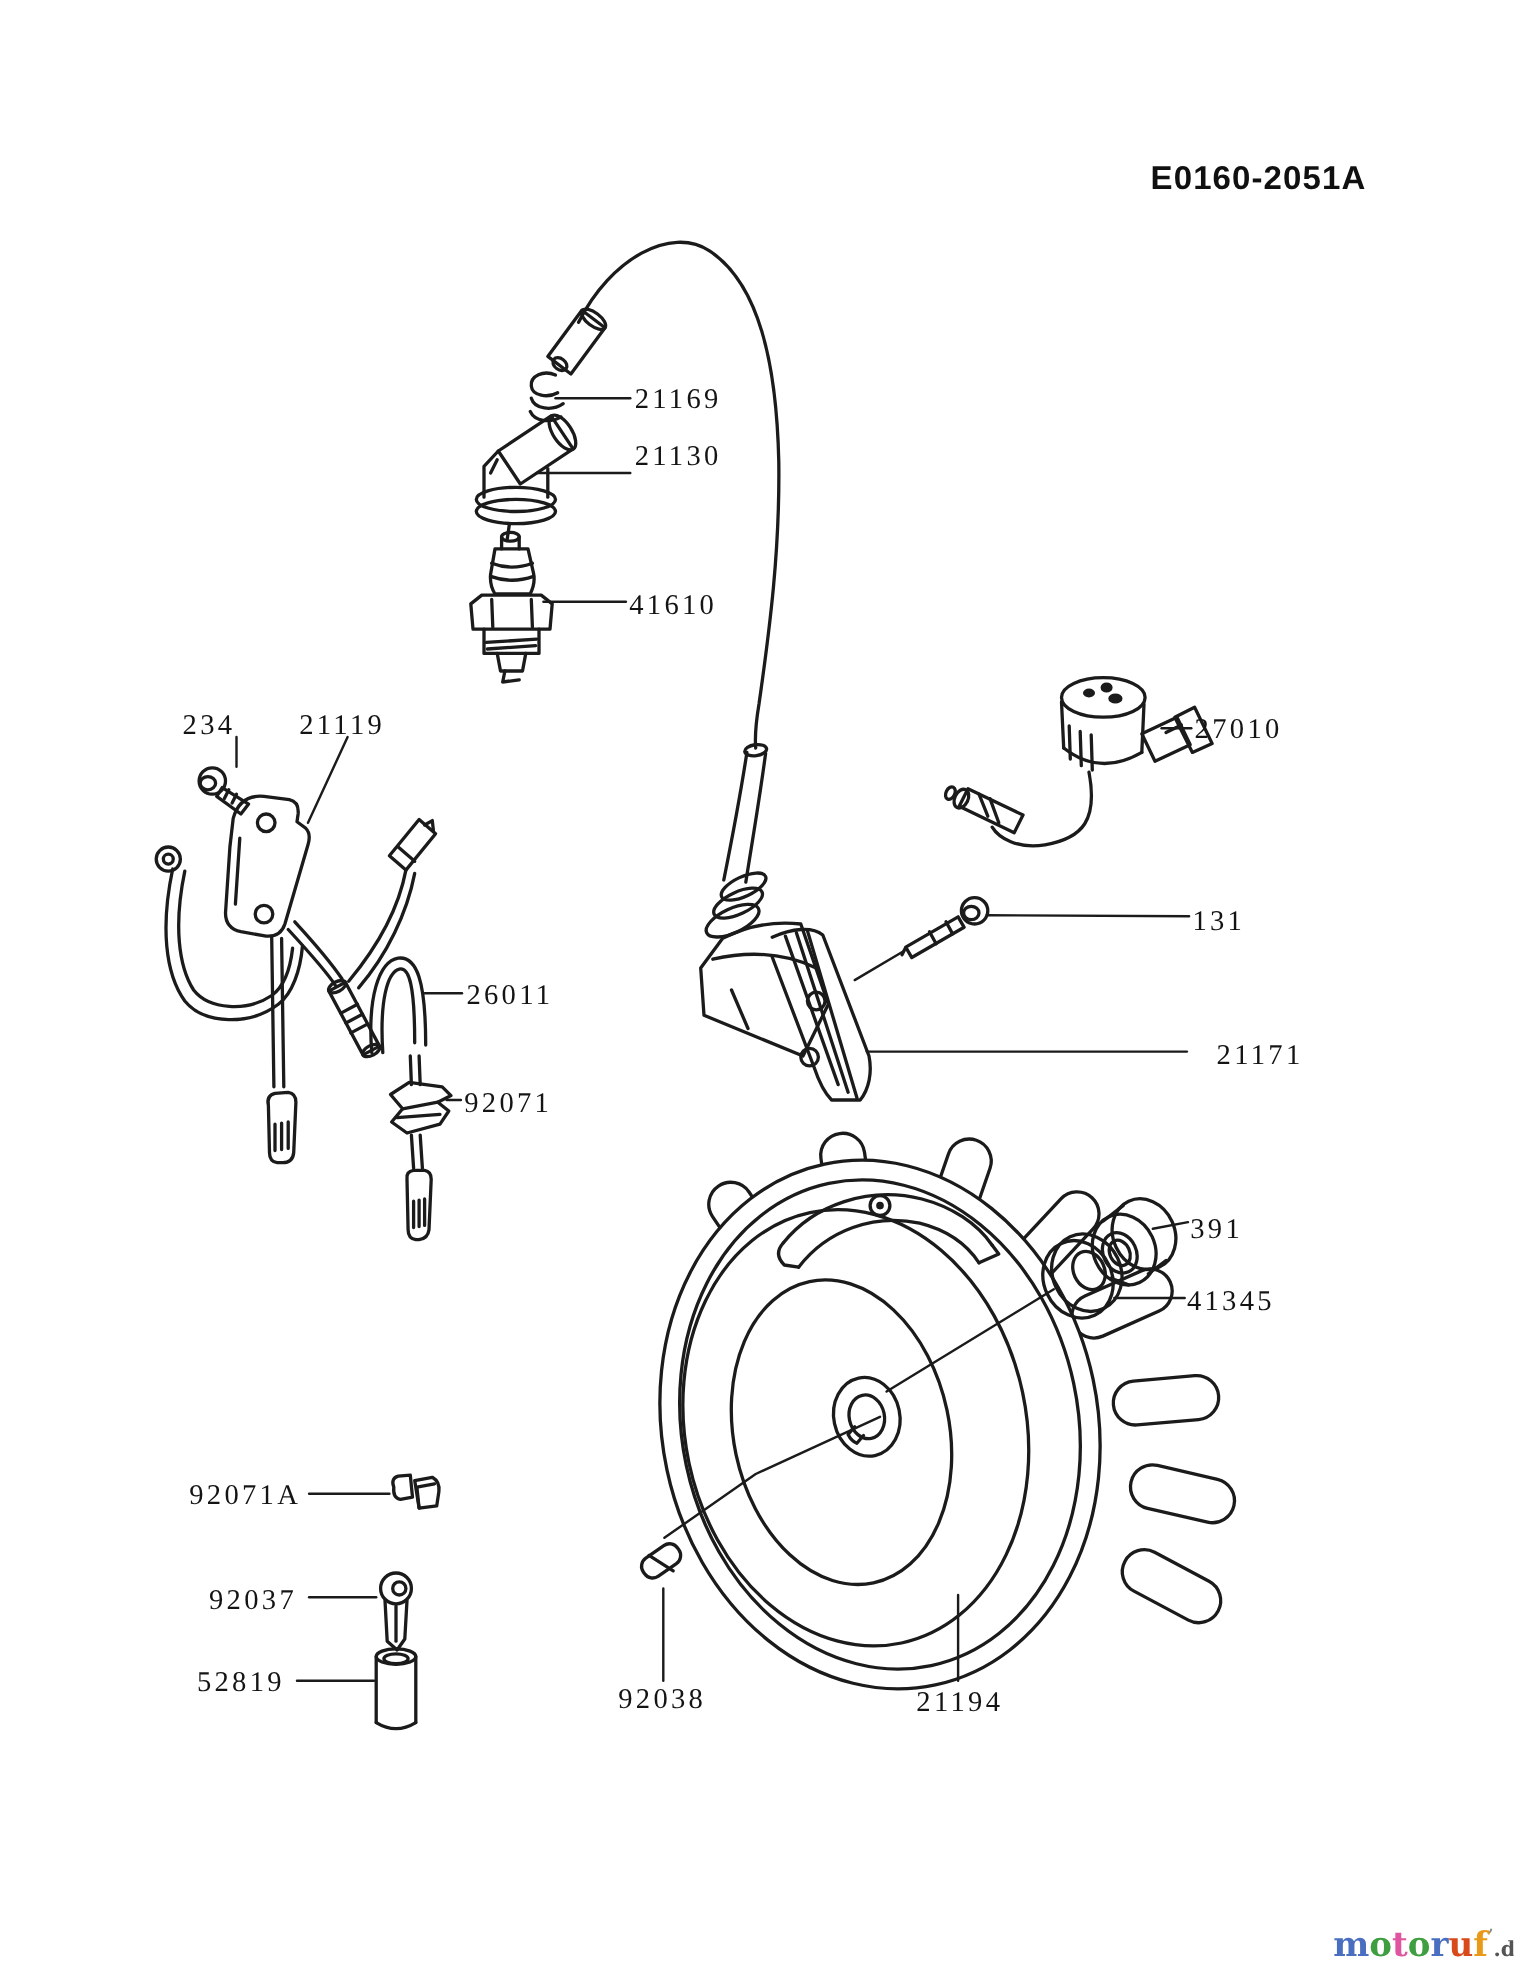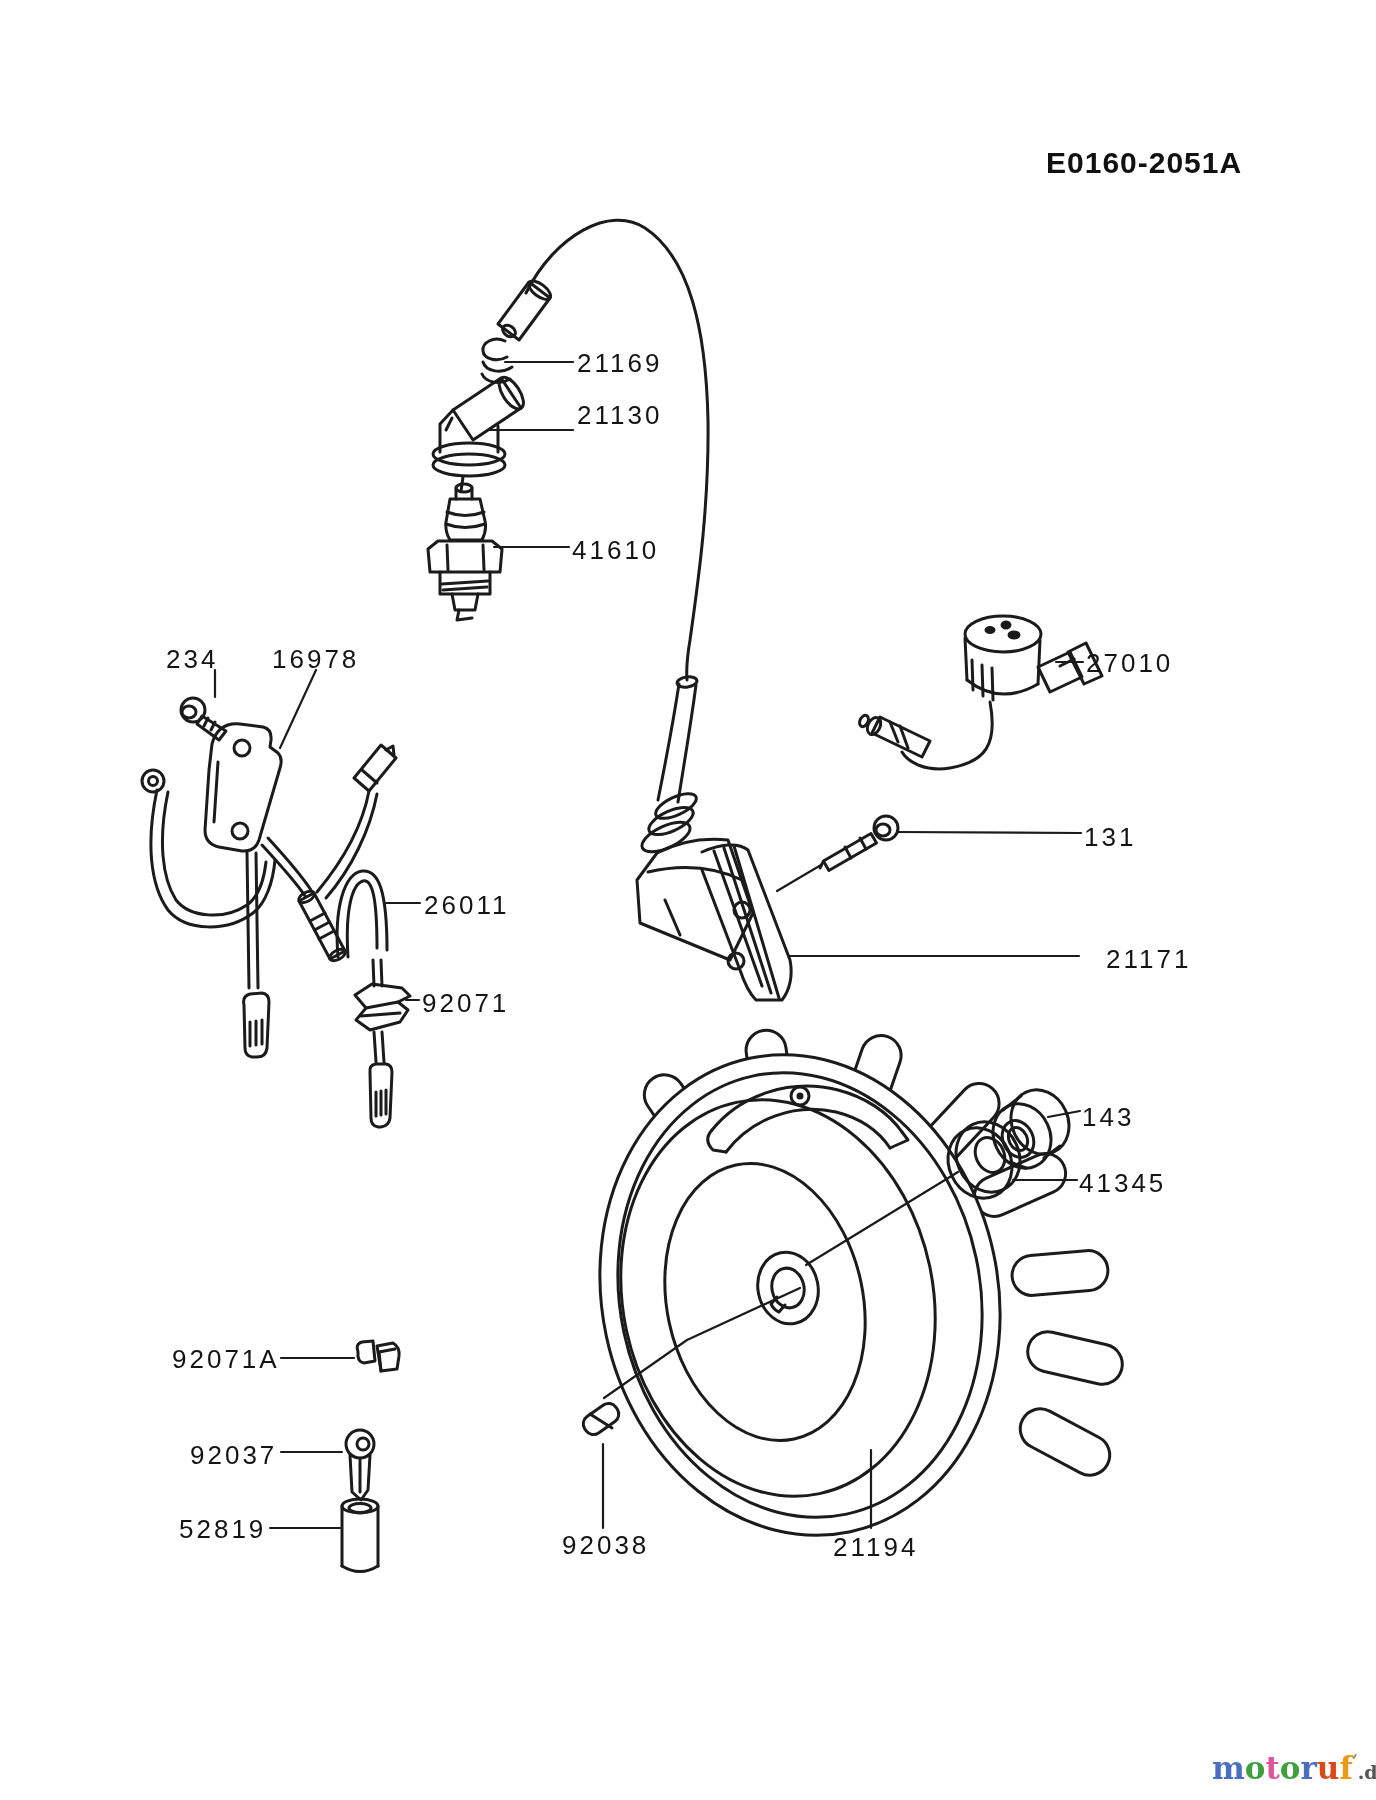--- a/index.html
+++ b/index.html
@@ -3,21 +3,21 @@
 <meta charset="utf-8">
 <style>
   html,body{margin:0;padding:0;}
   body{
     width:1376px;height:1800px;position:relative;background:#ffffff;
     font-family:"Liberation Sans",sans-serif;overflow:hidden;
   }
   #art{position:absolute;left:0;top:0;}
   .part-label{
     position:absolute;font-size:26px;letter-spacing:3px;color:#141414;
-    white-space:nowrap;font-family:Liberation Sans, sans-serif;
+    white-space:nowrap;font-family:Liberation Serif, serif;
   }
   #diagram-code{
     position:absolute;left:1046px;top:98px;font-size:30px;font-weight:bold;
     letter-spacing:1px;color:#101010;margin-top:48px;
   }
   #watermark{
     position:absolute;left:1212px;top:1750px;white-space:nowrap;
     font-family:"DejaVu Serif",serif;font-weight:bold;font-size:31px;
   }
   #watermark .wm-suffix{font-size:19px;}
@@ -257,27 +257,27 @@
   </g>
 </svg>
 
 <div id="diagram-code">E0160-2051A</div>
 
 <div>
   <div class="part-label" style="left:577px;top:348px">21169</div>
   <div class="part-label" style="left:577px;top:400px">21130</div>
   <div class="part-label" style="left:572px;top:535px">41610</div>
   <div class="part-label" style="left:166px;top:644px">234</div>
-  <div class="part-label" style="left:272px;top:644px">16978</div>
+  <div class="part-label" style="left:272px;top:644px">21119</div>
   <div class="part-label" style="left:424px;top:890px">26011</div>
   <div class="part-label" style="left:422px;top:988px">92071</div>
   <div class="part-label" style="left:1086px;top:648px">27010</div>
   <div class="part-label" style="left:1084px;top:822px">131</div>
   <div class="part-label" style="left:1106px;top:944px">21171</div>
-  <div class="part-label" style="left:1082px;top:1102px">143</div>
+  <div class="part-label" style="left:1082px;top:1102px">391</div>
   <div class="part-label" style="left:1079px;top:1168px">41345</div>
   <div class="part-label" style="left:172px;top:1344px">92071A</div>
   <div class="part-label" style="left:190px;top:1440px">92037</div>
   <div class="part-label" style="left:179px;top:1514px">52819</div>
   <div class="part-label" style="left:562px;top:1530px">92038</div>
   <div class="part-label" style="left:833px;top:1532px">21194</div>
 </div>
 
 <div id="watermark">
   <span style="color: rgb(74, 111, 192);">m</span><span style="color: rgb(63, 158, 63);">o</span><span style="color: rgb(224, 85, 159);">t</span><span style="color: rgb(63, 158, 63);">o</span><span style="color: rgb(74, 111, 192);">r</span><span style="color: rgb(216, 74, 27);">u</span><span style="color: rgb(232, 154, 24);">f</span><span class="wm-mark" style="color: rgb(138, 138, 138);">’</span><span class="wm-suffix" style="color: rgb(85, 85, 85);">.de</span>

